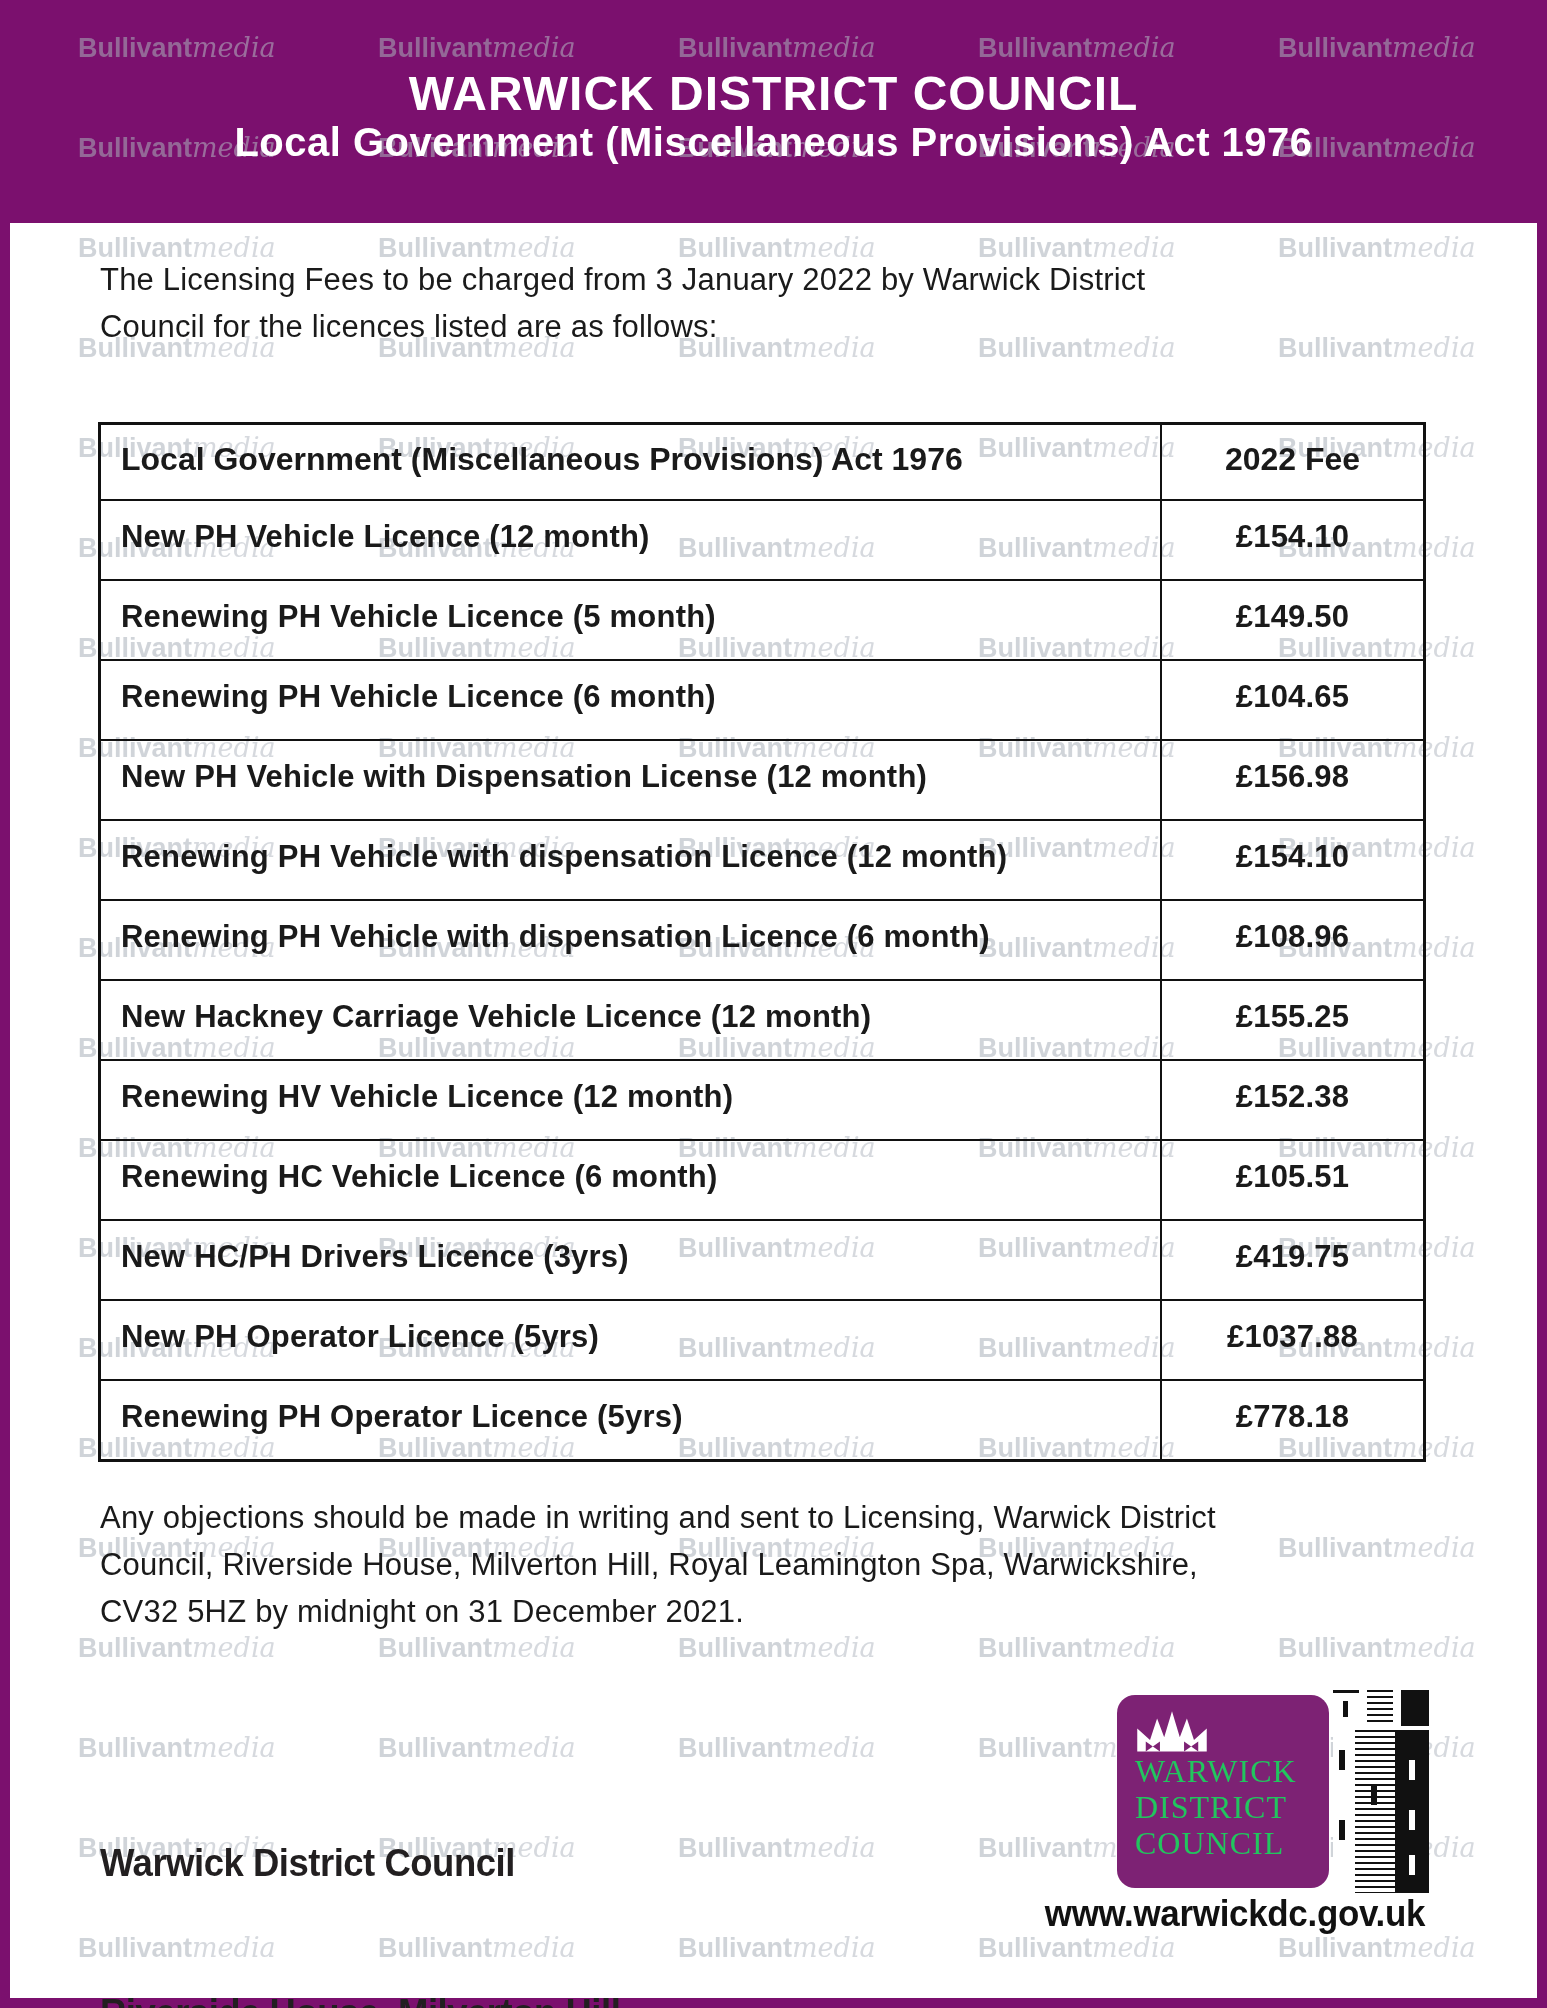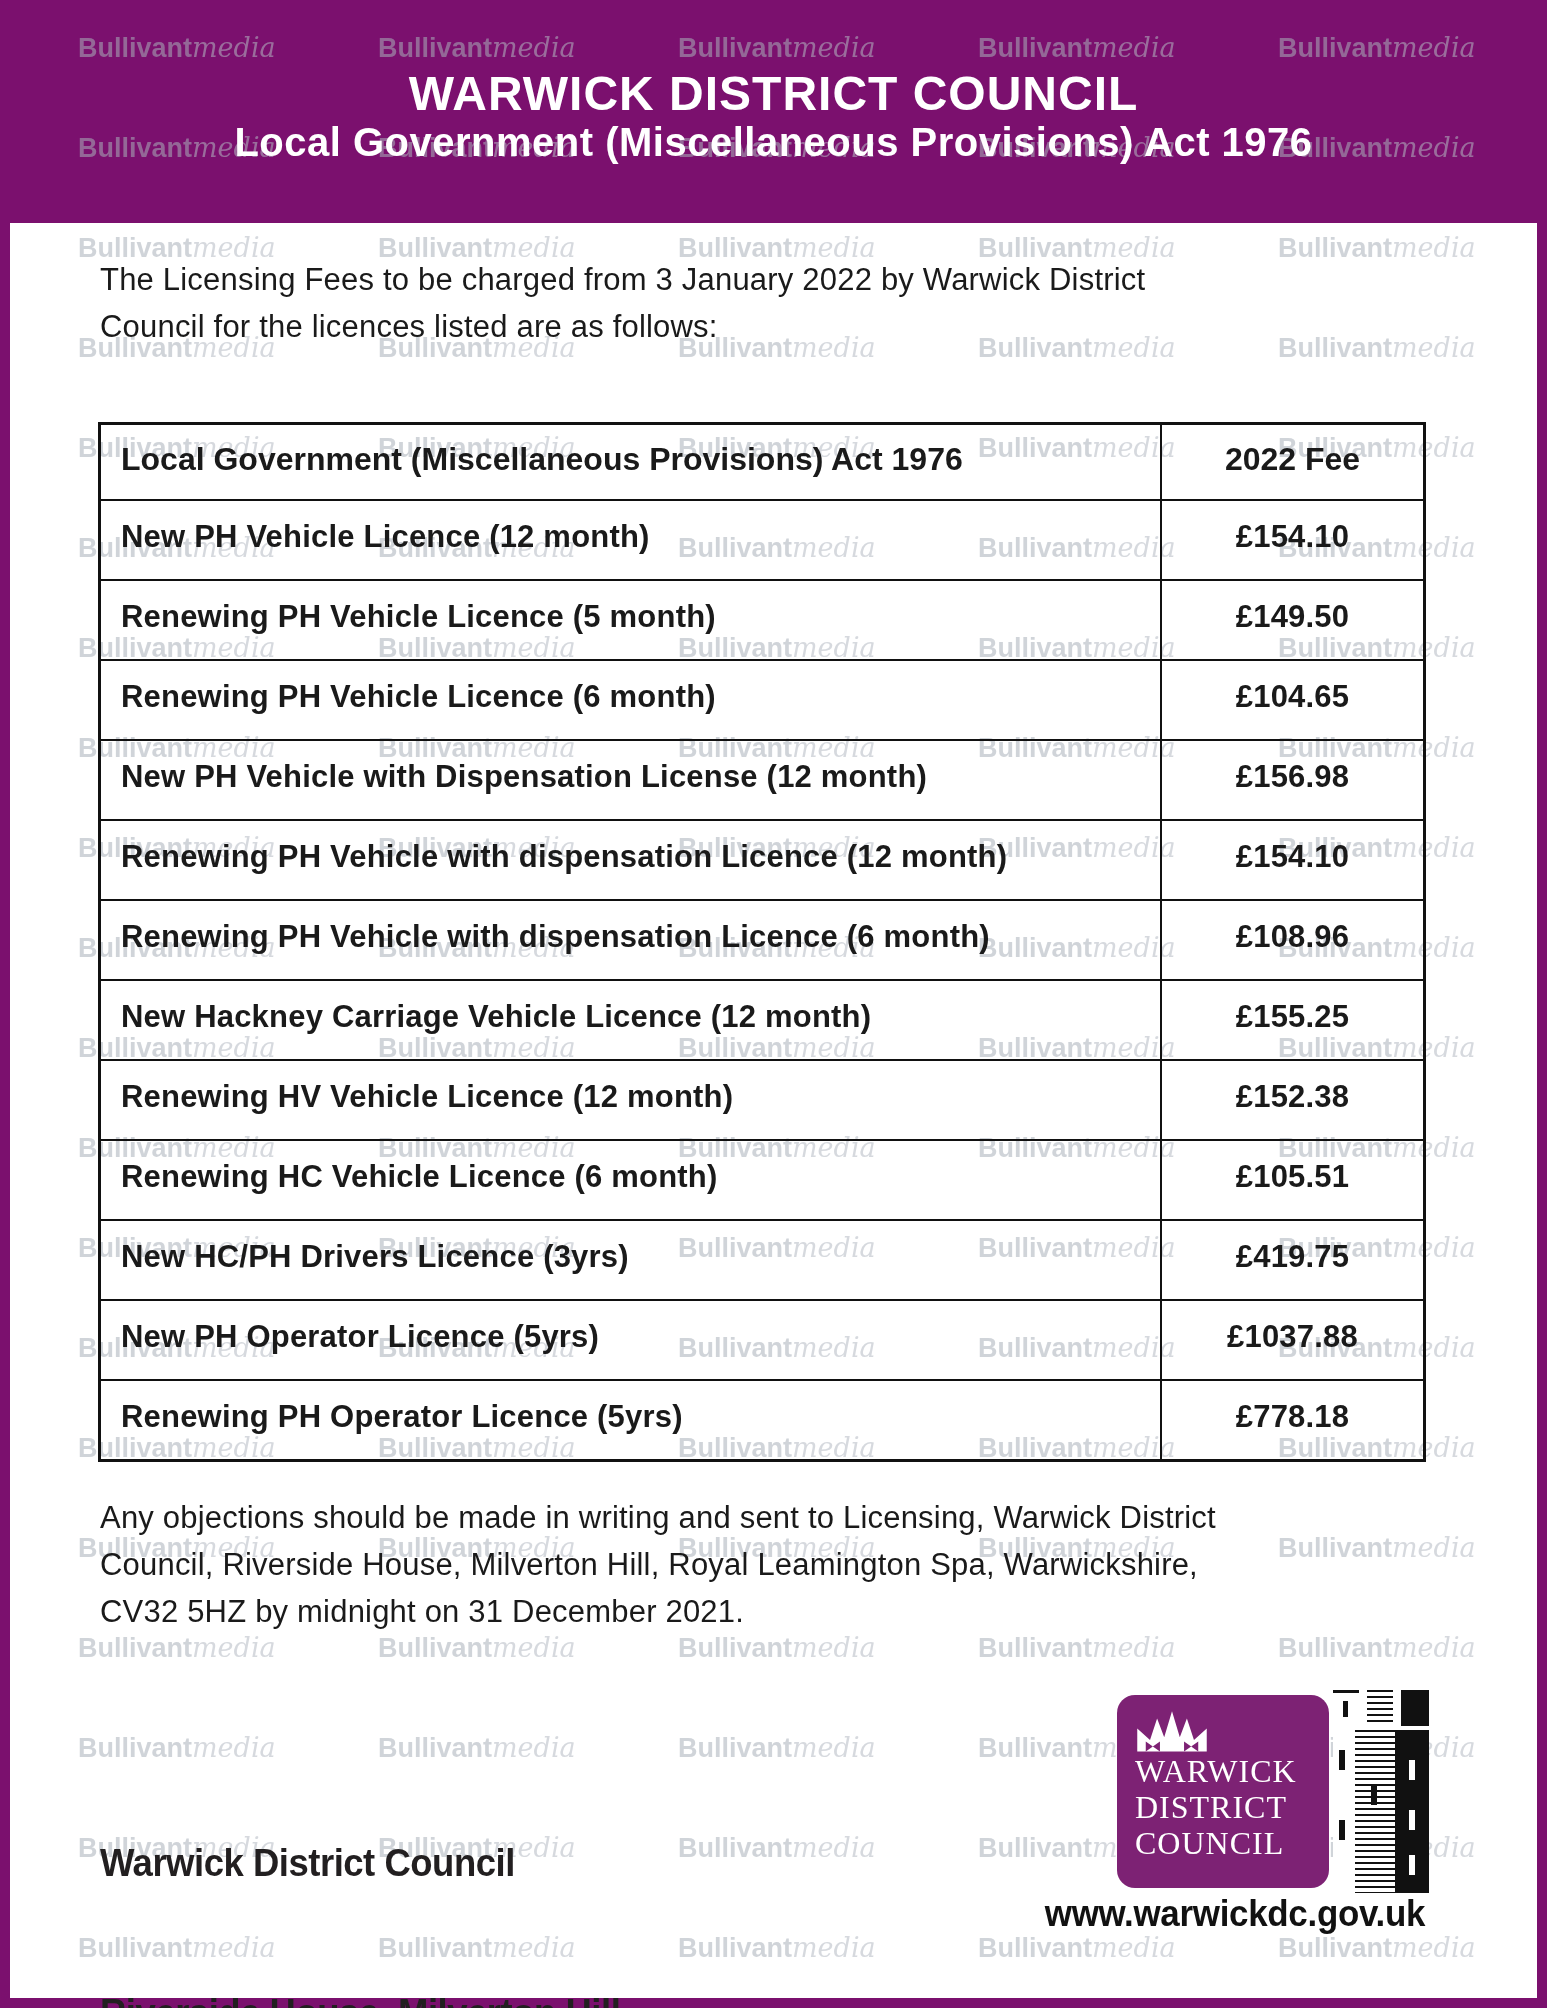--- a/index.html
+++ b/index.html
@@ -50,21 +50,21 @@
     line-height:50px;white-space:pre-wrap;letter-spacing:-0.5px;
     transform:scaleX(0.96);transform-origin:left top;color:#221f20;
   }
 
   
   .logo-box{
     position:absolute;left:1117px;top:1695px;width:212px;height:193px;
     background:var(--logo-purple);border-radius:18px;
   }
   .crown{position:absolute;left:16px;top:12px;width:78px;height:46px;}
-  .logo-text{position:absolute;left:18px;top:58px;color:#ffffff;
+  .logo-text{position:absolute;left:18px;top:58px;color:#22c55e;
     font-family:"Liberation Serif",serif;font-size:32px;line-height:36px;letter-spacing:1px;}
 
   
   .tower{position:absolute;left:1333px;top:1690px;width:96px;height:203px;}
   .merlon{position:absolute;top:0;height:36px;width:26px;}
   .m1{left:0;background:#fff;border-top:3px solid #111;}
   .m1 .slit{position:absolute;left:10px;top:8px;width:5px;height:16px;background:#111;}
   .m2{left:34px;background:repeating-linear-gradient(180deg,#111 0 2px,#fff 2px 6px);}
   .m3{left:68px;width:28px;background:#111;}
   .t-body{position:absolute;left:0;top:40px;width:96px;height:163px;}

